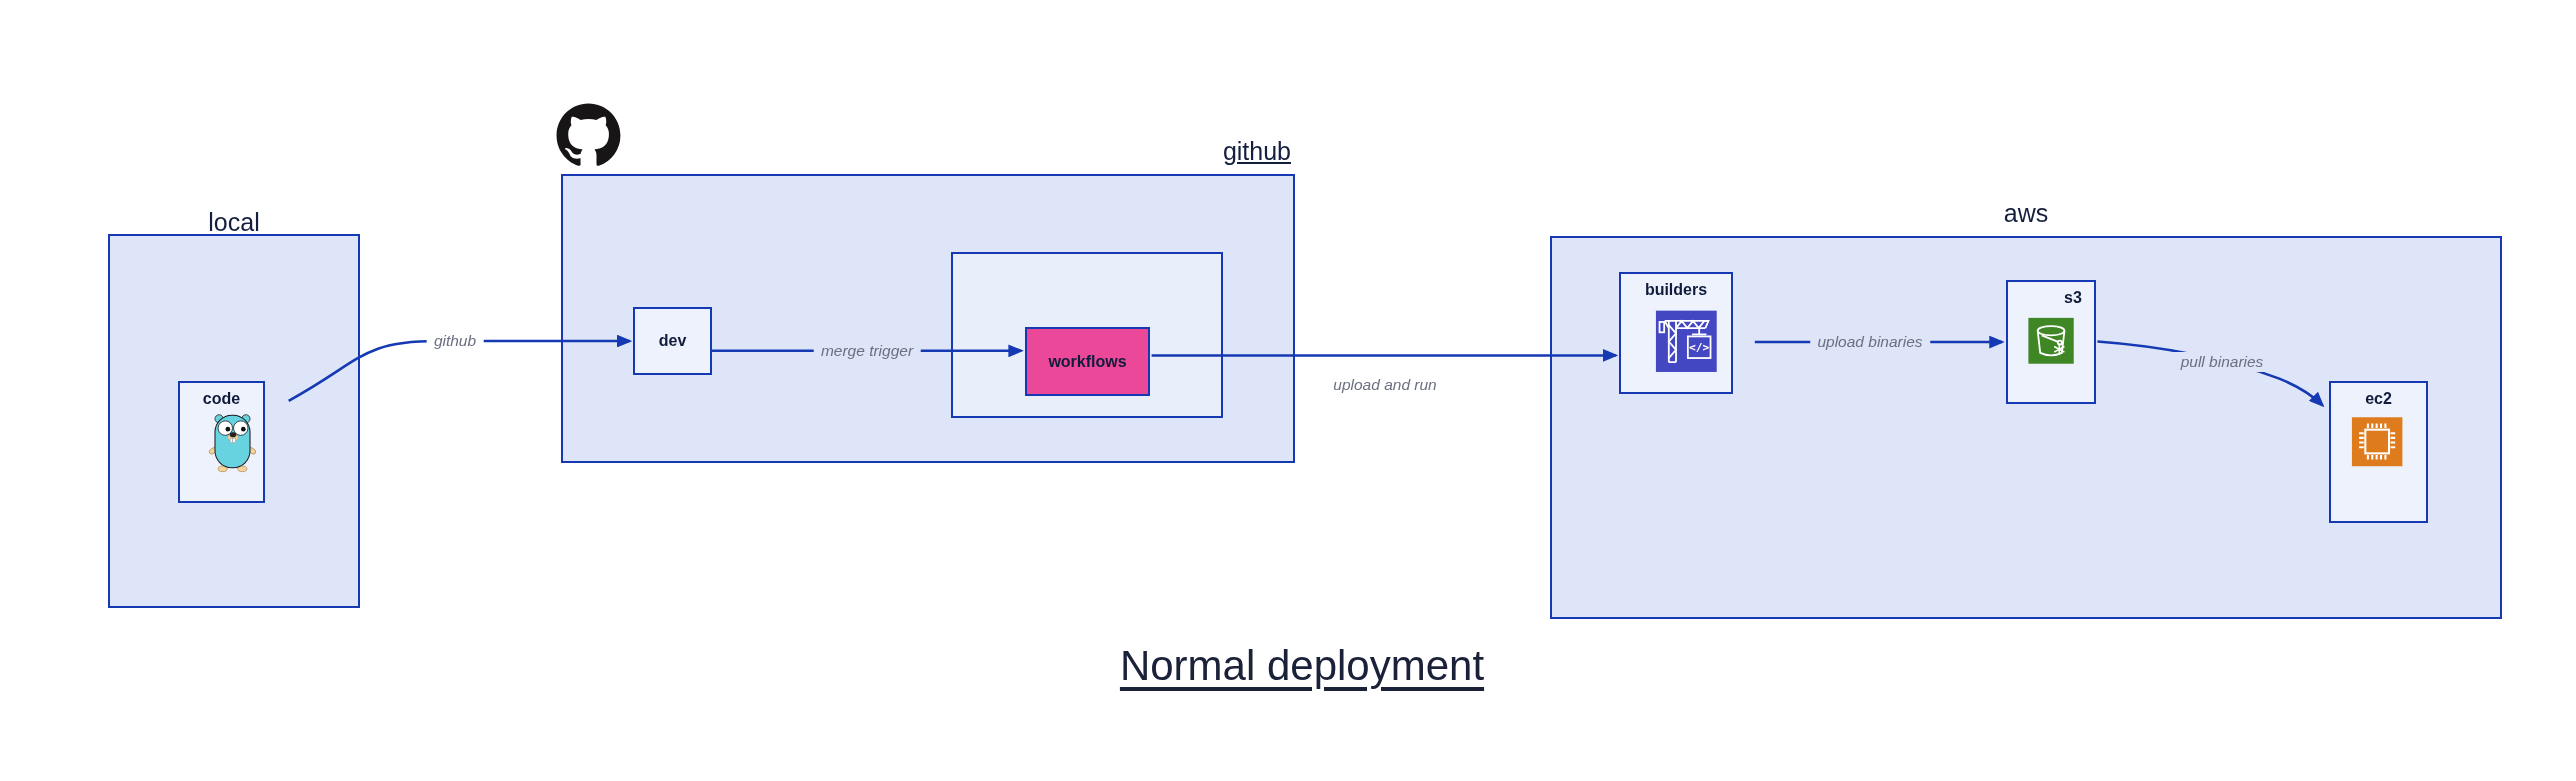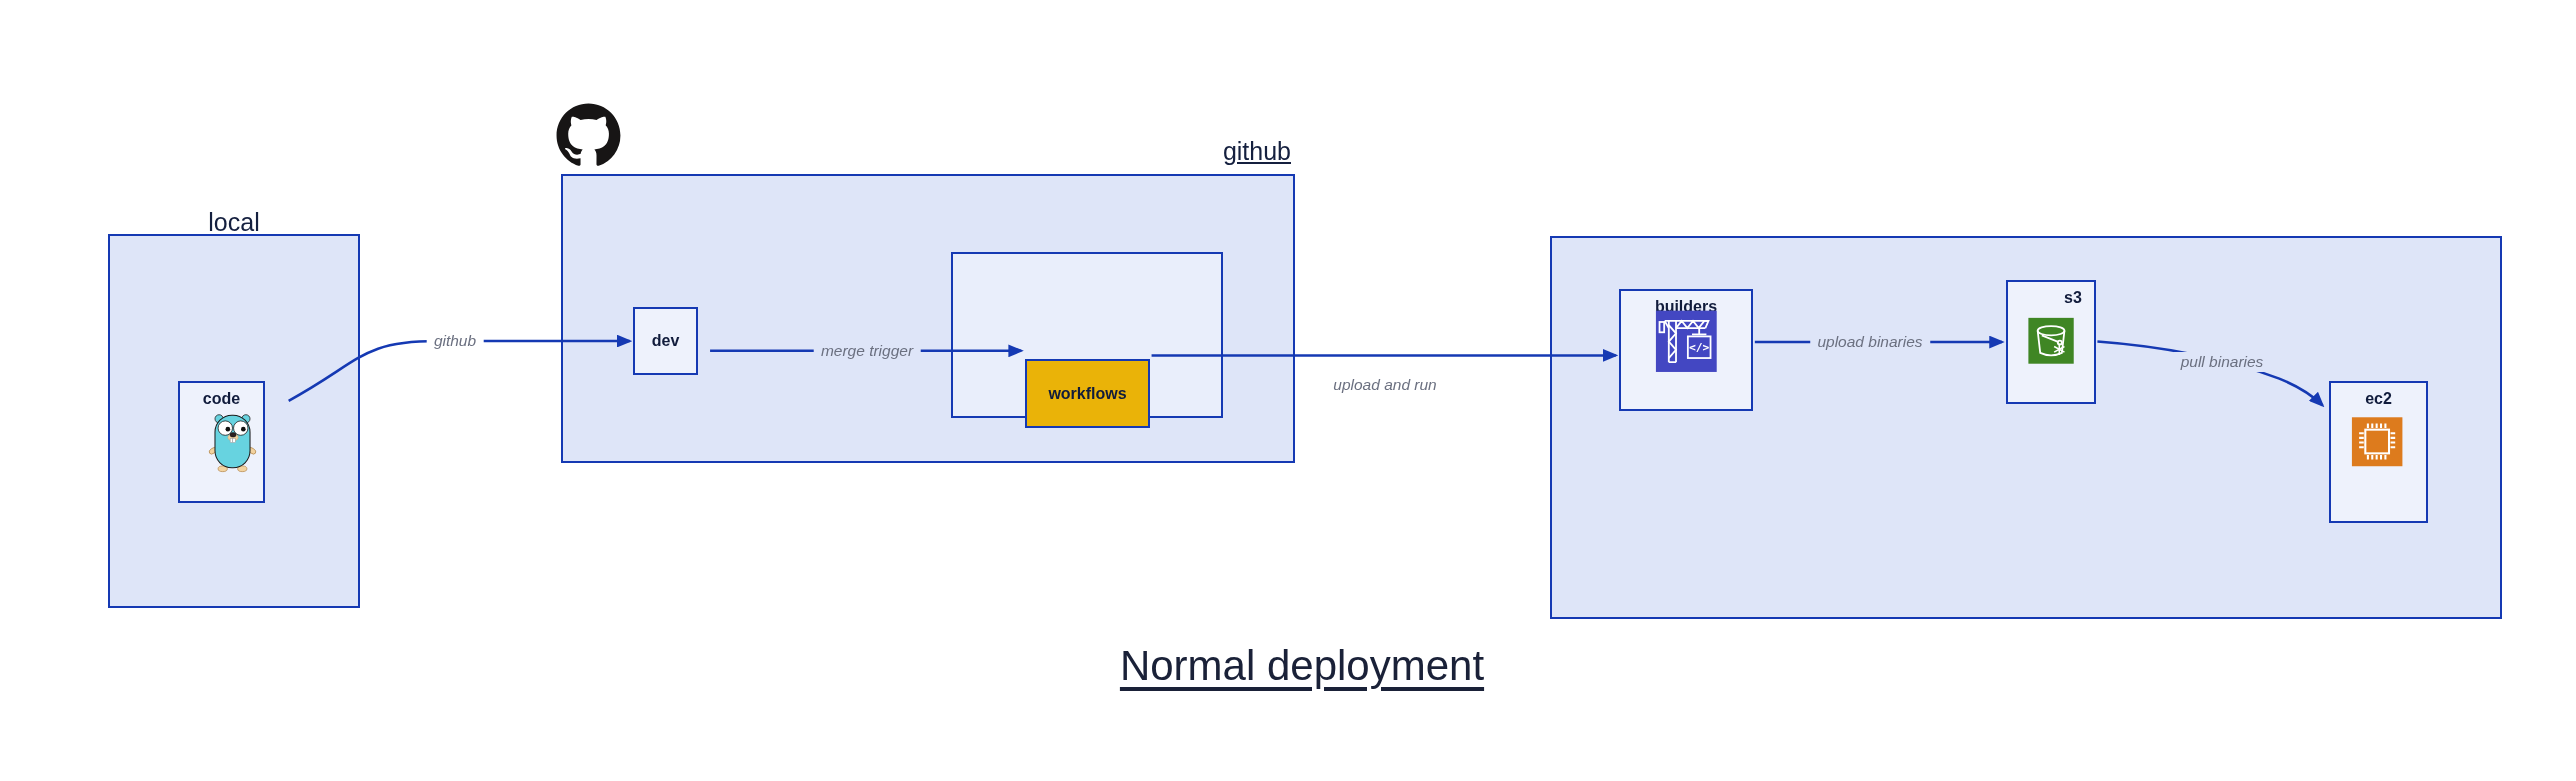--- a/index.html
+++ b/index.html
@@ -2,21 +2,21 @@
 <html style="font-size:8.2px"><head>
 <meta charset="utf-8">
 <style>
   html,body{margin:0;padding:0;background:#ffffff;}
   #canvas{position:relative;width:2604px;height:781px;background:#ffffff;overflow:hidden;
           font-family:"Liberation Sans", sans-serif;}
   .box{position:absolute;box-sizing:border-box;border:2.6px solid #1539b3;}
   .group{background:#dee5f8;}
   .inner{background:#eef2fc;}
   .mid{background:#e9eefb;}
-  .innermost{background:#eab308;margin-top:32px;}
+  .innermost{background:#ec4899;}
   .group-label{position:absolute;font-size:25px;color:#15203f;text-align:center;line-height:1.1;}
   .group-label.right{text-align:right;text-decoration:underline;}
   .node-label{color:#111c3c;font-weight:bold;font-size:16px;text-align:center;}
   .node-top{padding-top:7.2px;}
   .node-center{display:flex;align-items:center;justify-content:center;height:100%;}
   .edge-label{position:absolute;transform:translate(-50%,-50%);font-style:italic;font-size:15.5px;
               color:#6b7080;padding:1px 7.2px;white-space:nowrap;z-index:6;}
   .on-white{background:#ffffff;}
   .on-fill{background:#dee5f8;}
   #overlay{position:absolute;left:0;top:0;width:2604px;height:781px;z-index:5;pointer-events:none;}
@@ -32,35 +32,36 @@
 
   <div class="group-label" style="left:108px;top:209px;width:252px;">local</div>
   <div class="box group boxes" style="left:108px;top:234px;width:252px;height:374px;"></div>
 
   <div class="group-label right" style="left:561px;top:138px;width:730px;">github</div>
   <div class="box group boxes" style="left:561px;top:174px;width:734px;height:289px;"></div>
 
   <div class="group-label" style="left:951px;top:216px;width:272px;">master</div>
   <div class="box mid boxes" style="left:951px;top:252px;width:272px;height:166px;"></div>
 
+  <div class="group-label" style="left:1550px;top:200px;width:952px;">aws</div>
   <div class="box group boxes" style="left:1550px;top:236px;width:952px;height:383px;"></div>
 
   <div class="box inner boxes" style="left:178px;top:381px;width:87px;height:122px;">
     <div class="node-label node-top">code</div>
   </div>
 
-  <div class="box inner boxes" style="left:633px;top:307px;width:65px;height:68px;">
+  <div class="box inner boxes" style="left:633px;top:307px;width:79px;height:68px;">
     <div class="node-label node-center">dev</div>
   </div>
 
   <div class="box innermost boxes" style="left:1025px;top:327px;width:125px;height:69px;">
     <div class="node-label node-center">workflows</div>
   </div>
 
-  <div class="box inner boxes" style="left:1619px;top:289px;width:134px;height:122px;">
+  <div class="box inner boxes" style="left:1619px;top:272px;width:114px;height:122px;">
     <div class="node-label node-top">builders</div>
   </div>
 
   <div class="box inner boxes" style="left:2006px;top:280px;width:90px;height:124px;padding-left:44px;">
     <div class="node-label node-top">s3</div>
   </div>
 
   <div class="box inner boxes" style="left:2329px;top:381px;width:99px;height:142px;">
     <div class="node-label node-top">ec2</div>
   </div>

